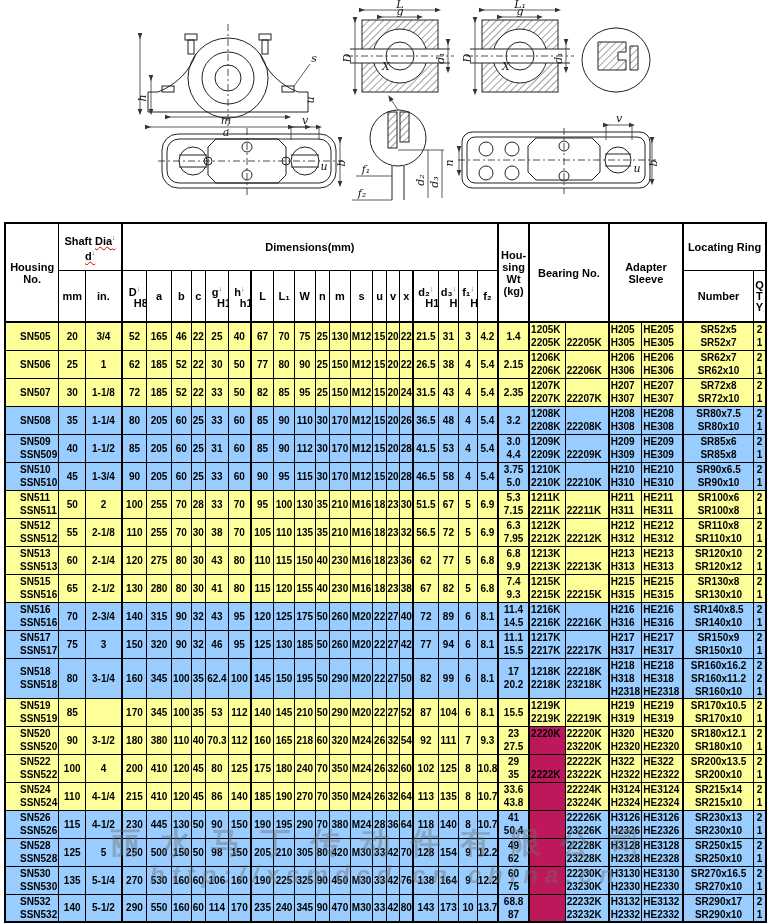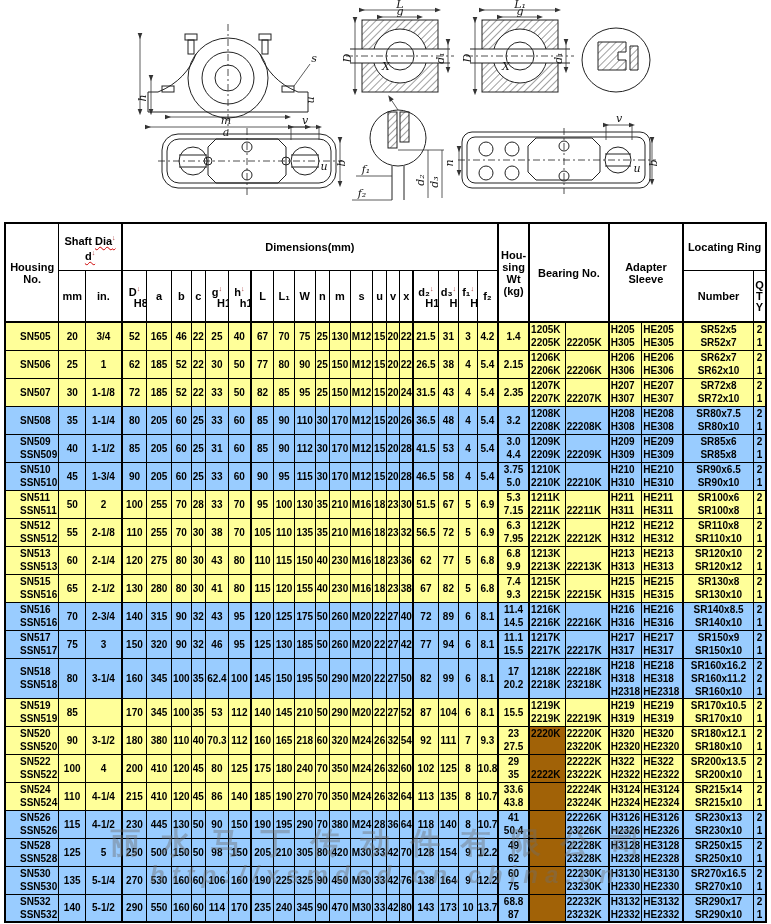--- a/index.html
+++ b/index.html
@@ -25,21 +25,21 @@
   .spec td{font-size:10px;line-height:13px;}
   .spec td div{white-space:nowrap;}
   thead tr.h1 th{height:44px;}
   thead tr.h2 th{height:48px;}
   thead tr.h1 th[rowspan]{border-bottom-width:2px;}
   thead tr.h2 th{border-bottom-width:2px;}
   tbody tr{height:28px;}
   tbody tr.tall{height:36px;}
   tr.yellow td{background:#FFFF99;}
   tr.blue td{background:#99CCFF;}
-  tbody td.white-bg{background:#a16207;}
+  tbody td.white-bg{background:#be185d;}
   .thick-r{border-right-width:2px !important;}
   td.housing{text-align:left;padding-left:14px;}
   td.b-left{text-align:left;padding-left:1px;}
   th.qty{word-break:break-all;line-height:11px;padding:0 1px;}
   .dimtop{display:block;line-height:11px;}
   .dimbot{display:block;line-height:11px;padding-left:10px;}
   .bm::after{content:"\2193";color:#a33;font-size:7px;vertical-align:super;}
   .spellerr{text-decoration:underline wavy #c00;text-decoration-thickness:1px;}
   .wm{
     position:absolute;top:826px;left:0;width:771px;text-align:center;z-index:6;

